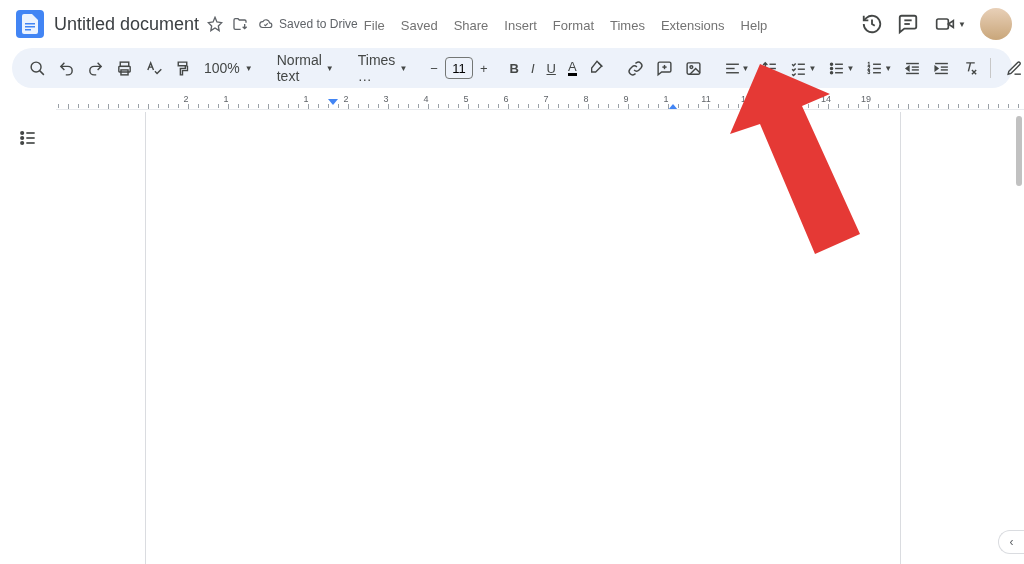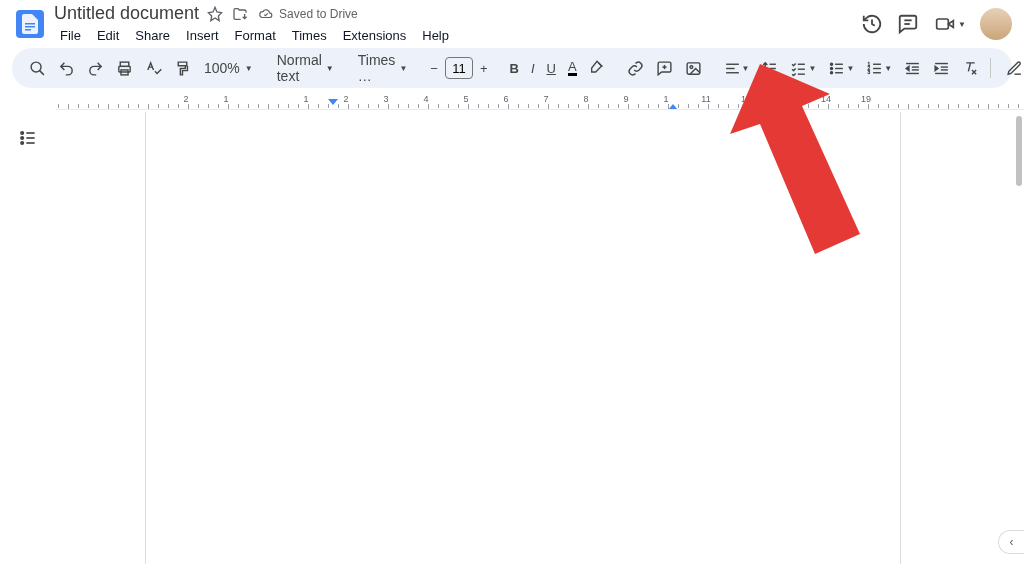--- a/index.html
+++ b/index.html
@@ -1,26 +1,26 @@
 <!DOCTYPE html>
 <html><head>
 <meta charset="utf-8">
 <style>
   * { box-sizing: border-box; margin: 0; padding: 0; }
   body { font-family: Arial, sans-serif; background: #fff; width: 1024px; height: 564px; overflow: hidden; }
   .header { display: flex; align-items: center; height: 48px; padding: 0 12px; }
   .logo { width: 28px; height: 28px; background: #4285f4; border-radius: 4px; margin: 0 10px 0 4px; display:flex;align-items:center;justify-content:center; }
   .logo svg { fill: #fff; }
-  .title-block { display:flex; flex-direction:column; flex:0 0 auto;justify-content:flex-end; }
+  .title-block { display:flex; flex:0 0 auto;justify-content:flex-end; }
   .title-row { display:flex; align-items:center; gap:8px; }
   .doc-title { font-size: 18px; color:#3c4043; }
   .icon-sm { color:#5f6368; display:inline-flex; align-items:center; }
   .saved { font-size:12px; color:#5f6368; display:flex; align-items:center; gap:4px; }
   .menu-row { display:flex; gap:4px; margin-top:2px; }
-  .menu-item { font-size:13px; color:#0f172a; padding:2px 6px; border-radius:4px; cursor:pointer; }
+  .menu-item { font-size:13px; color:#737373; padding:2px 6px; border-radius:4px; cursor:pointer; }
   .header-right { margin-left:auto; display:flex; align-items:center; gap:14px; }
   .hicon { color:#444746; cursor:pointer; display:inline-flex; align-items:center; }
   .share-btn { background:#c2e7ff; border-radius:20px; padding:8px 18px; display:flex; align-items:center; gap:6px; font-size:14px; cursor:pointer; color:#001d35; }
   .avatar { width:32px; height:32px; border-radius:50%; background: linear-gradient(#e8d0b8,#c9a67a); cursor:pointer; }
   .toolbar { height:40px; background:#edf2fa; border-radius:24px; margin:0 12px 6px; display:flex; align-items:center; padding:0 12px; gap:2px; }
   .tbtn { color:#444746; padding:4px 5px; border-radius:4px; cursor:pointer; display:inline-flex; align-items:center; font-size:13px; }
   .tsep { width:1px; height:20px; background:#c7c7c7; margin:0 4px; }
   .tsel { display:flex; align-items:center; gap:4px; padding:4px 6px; cursor:pointer; font-size:14px; color:#444746; }
   .fontsize-box { display:flex; align-items:center; gap:2px; }
   .fontsize-box input { width:28px; height:22px; text-align:center; border:1px solid #747775; border-radius:4px; font-size:13px; background:transparent; }
@@ -72,21 +72,21 @@
       <span class="saved">
         <svg width="18" height="14" viewBox="0 0 24 24" fill="none" stroke="#5f6368" stroke-width="2">
             <path d="M18 18a4 4 0 0 0 0-8 6 6 0 0 0-11.3-2A5 5 0 0 0 6 18z"></path>
             <path d="M9 13l2 2 4-4"></path>
           </svg>
         <span>Saved to Drive</span>
       </span>
     </div>
     <div class="menu-row">
       <span class="menu-item">File</span>
-      <span class="menu-item">Edit</span>
+      <span class="menu-item">Saved</span>
       <span class="menu-item">Share</span>
       <span class="menu-item">Insert</span>
       <span class="menu-item">Format</span>
       <span class="menu-item">Times</span>
       <span class="menu-item">Extensions</span>
       <span class="menu-item">Help</span>
     </div>
   </div>
   <div class="header-right">
     <span class="hicon">

